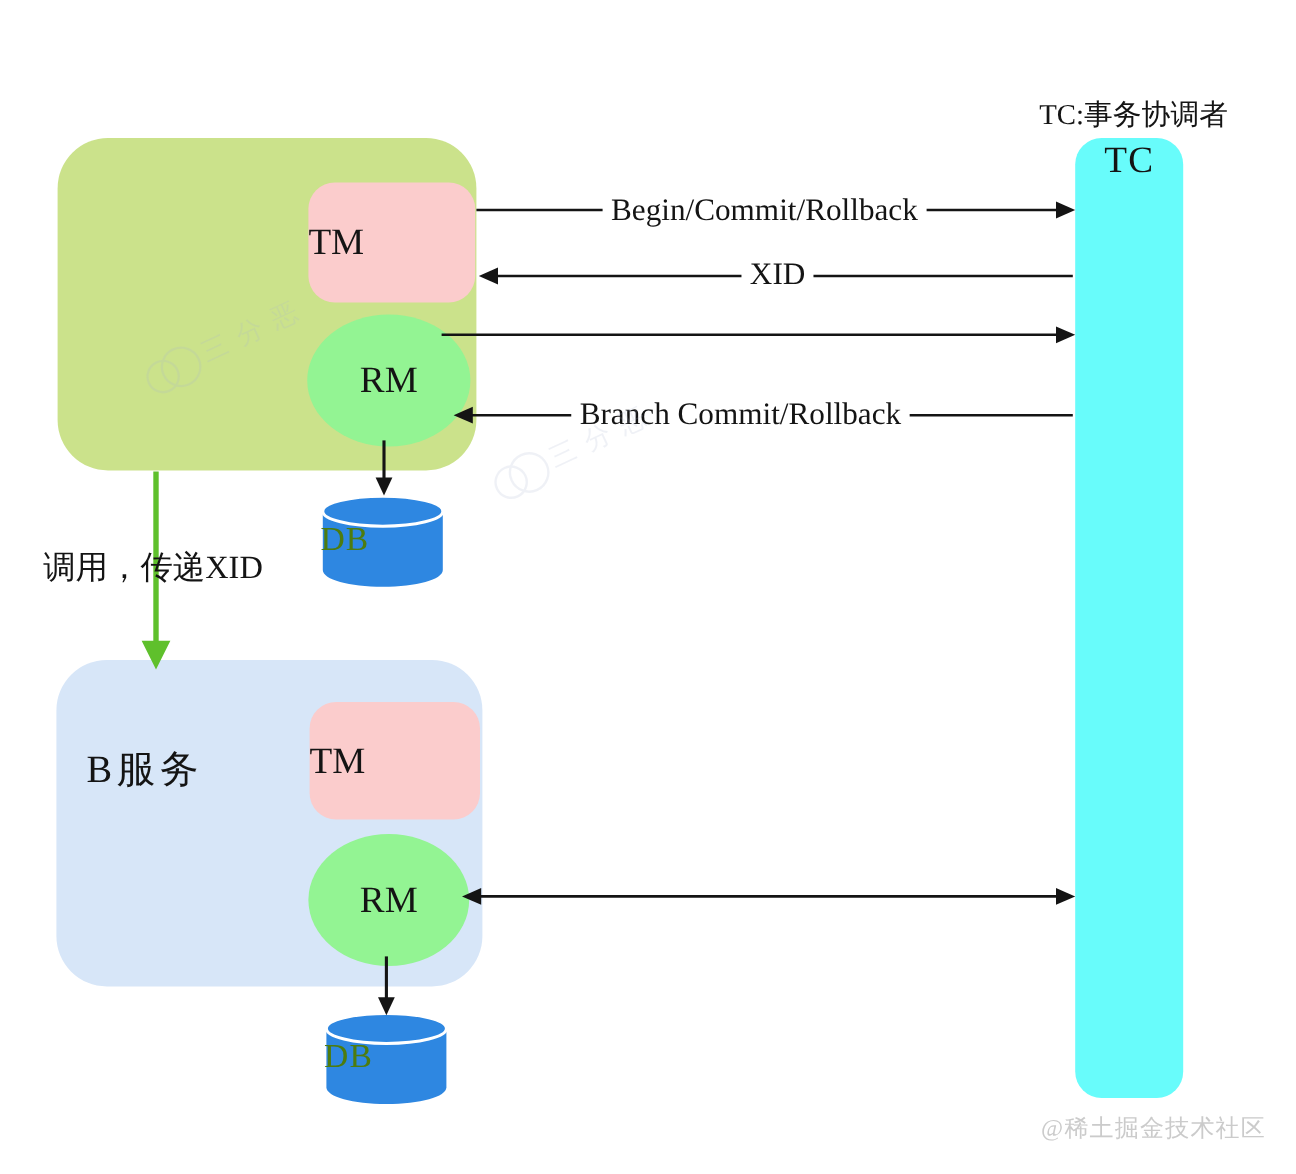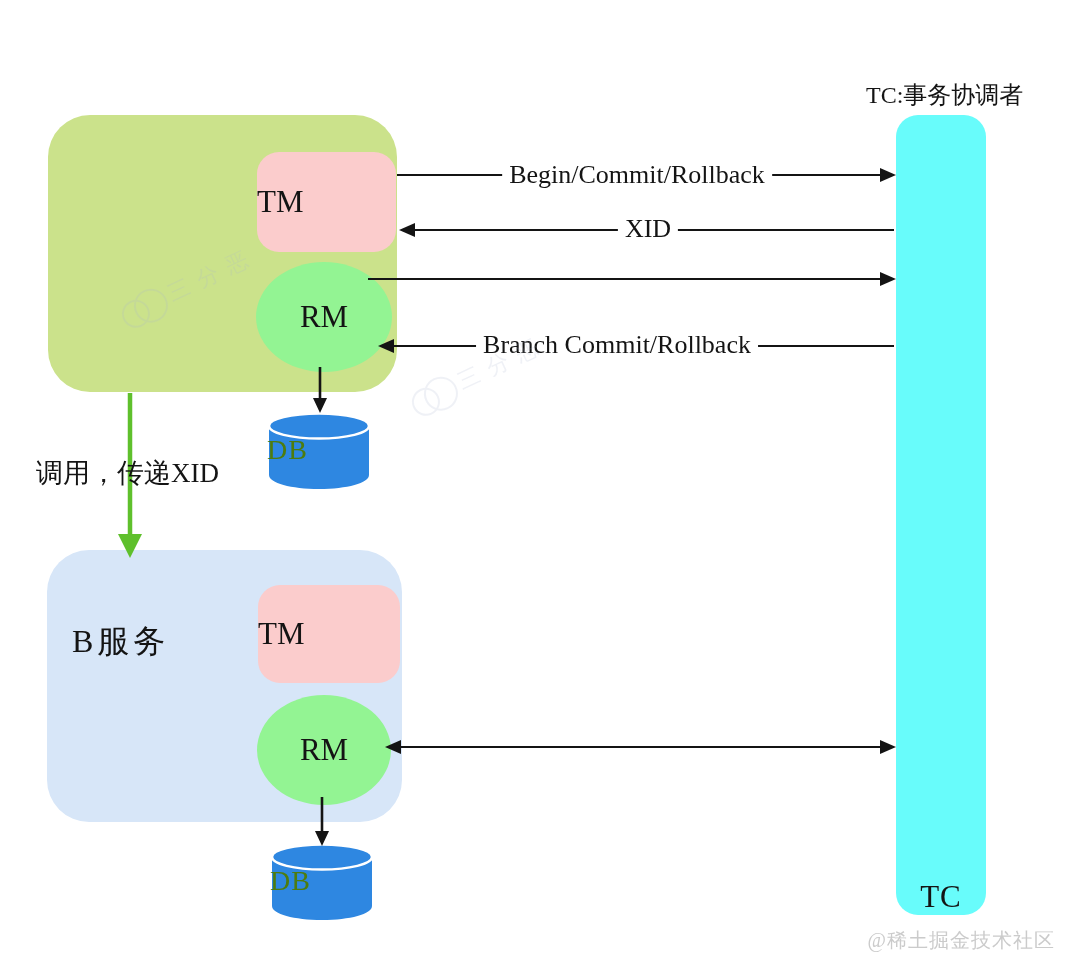--- a/index.html
+++ b/index.html
@@ -25,21 +25,21 @@
   .service-label{font-size:32px;letter-spacing:4px;}
   .service-a-label{left:70px;top:192px;}
   .service-b-label{left:72px;top:620px;text-align:right;}
   .tm-box{background:var(--tm-bg);border-radius:22px;display:flex;align-items:center;font-size:31px;}
   .tm-a{left:257px;top:152px;width:139px;height:100px;}
   .tm-b{left:258px;top:585px;width:142px;height:98px;}
   .rm-ellipse{background:var(--rm-bg);border-radius:50%;display:flex;align-items:center;justify-content:center;font-size:31px;}
   .rm-a{left:256px;top:262px;width:136px;height:110px;}
   .rm-b{left:257px;top:695px;width:134px;height:110px;}
   .tc-node{left:896px;top:115px;width:90px;height:800px;background:var(--tc-bg);border-radius:22px;
-    display:flex;align-items:flex-end;justify-content:center;font-size:31px;letter-spacing:1px;}
+    display:flex;align-items:flex-start;justify-content:center;font-size:31px;letter-spacing:1px;}
   .tc-caption{left:866px;top:79px;width:170px;font-size:24px;white-space:nowrap;}
   
   .db-wrap{width:104px;height:78px;}
   .db-a{left:267px;top:412px;}
   .db-b{left:270px;top:843px;}
   .db-label{position:absolute;left:0;top:22px;width:100%;
     font-size:28px;color:#4d7c0f;letter-spacing:1px;}
   
   .arrow-layer{left:0;top:0;width:1080px;height:978px;pointer-events:none;}
   .msg-label{transform:translate(-50%,-50%);background:#ffffff;padding:0 7px;

